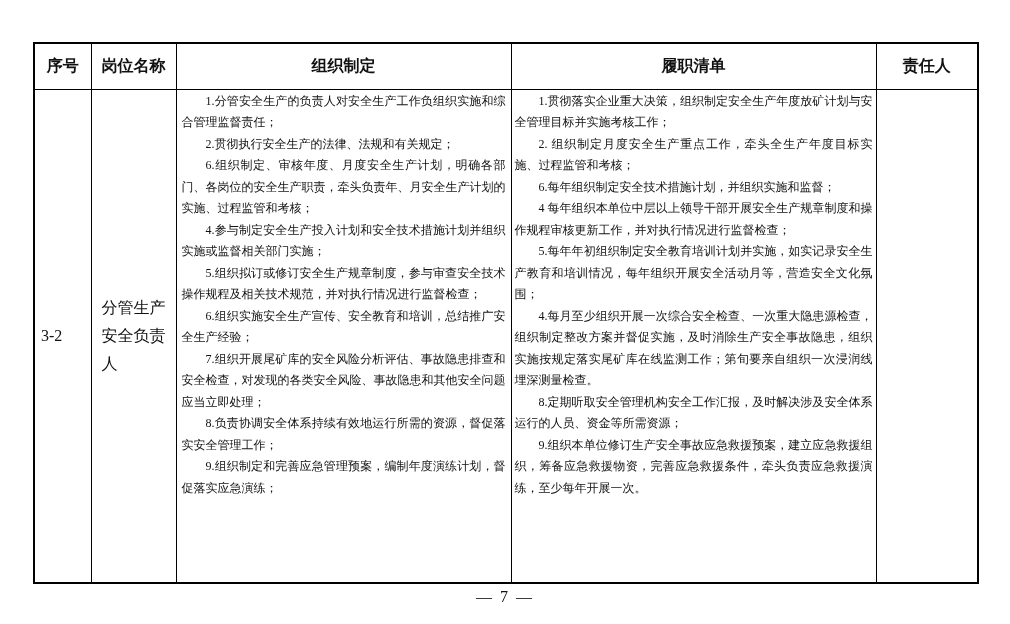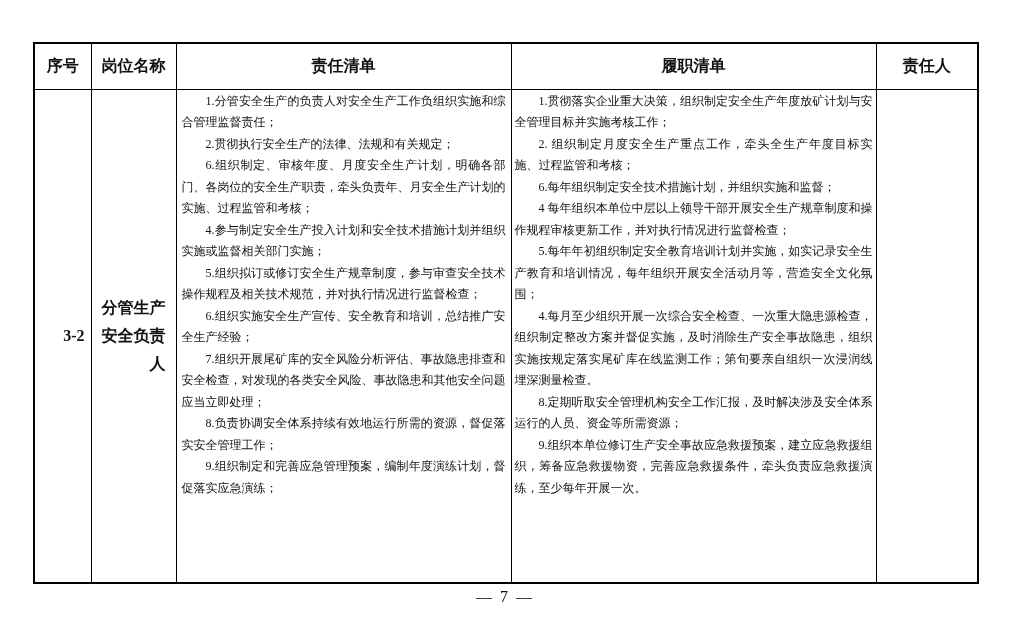--- a/index.html
+++ b/index.html
@@ -33,24 +33,23 @@
     color: #111111;
   }
   table.duty-table th {
     height: 46px;
     font-weight: bold;
     text-align: center;
     vertical-align: middle;
     padding: 0;
   }
   td.center-cell {
-    text-align: right;
+    text-align: left;
     vertical-align: middle;
     padding: 0 6px;
-    font-weight: bold;
   }
   td.serial-cell {
     font-family: "Liberation Serif", "DejaVu Serif", serif;
     font-size: 16px;
     margin-top: 16px;
   }
   td.position-cell {
     line-height: 28px;
     padding: 0 10px;
   }
@@ -93,21 +92,21 @@
       <col style="width:57px">
       <col style="width:85px">
       <col style="width:335px">
       <col style="width:365px">
       <col style="width:102px">
     </colgroup>
     <thead>
       <tr>
         <th>序号</th>
         <th>岗位名称</th>
-        <th>责任清单</th>
+        <th>组织制定</th>
         <th>履职清单</th>
         <th>责任人</th>
       </tr>
     </thead>
     <tbody>
       <tr class="body-row">
         <td class="center-cell serial-cell">3-2</td>
         <td class="center-cell position-cell">分管生产安全负责人</td>
         <td class="list-cell">
           <div>

